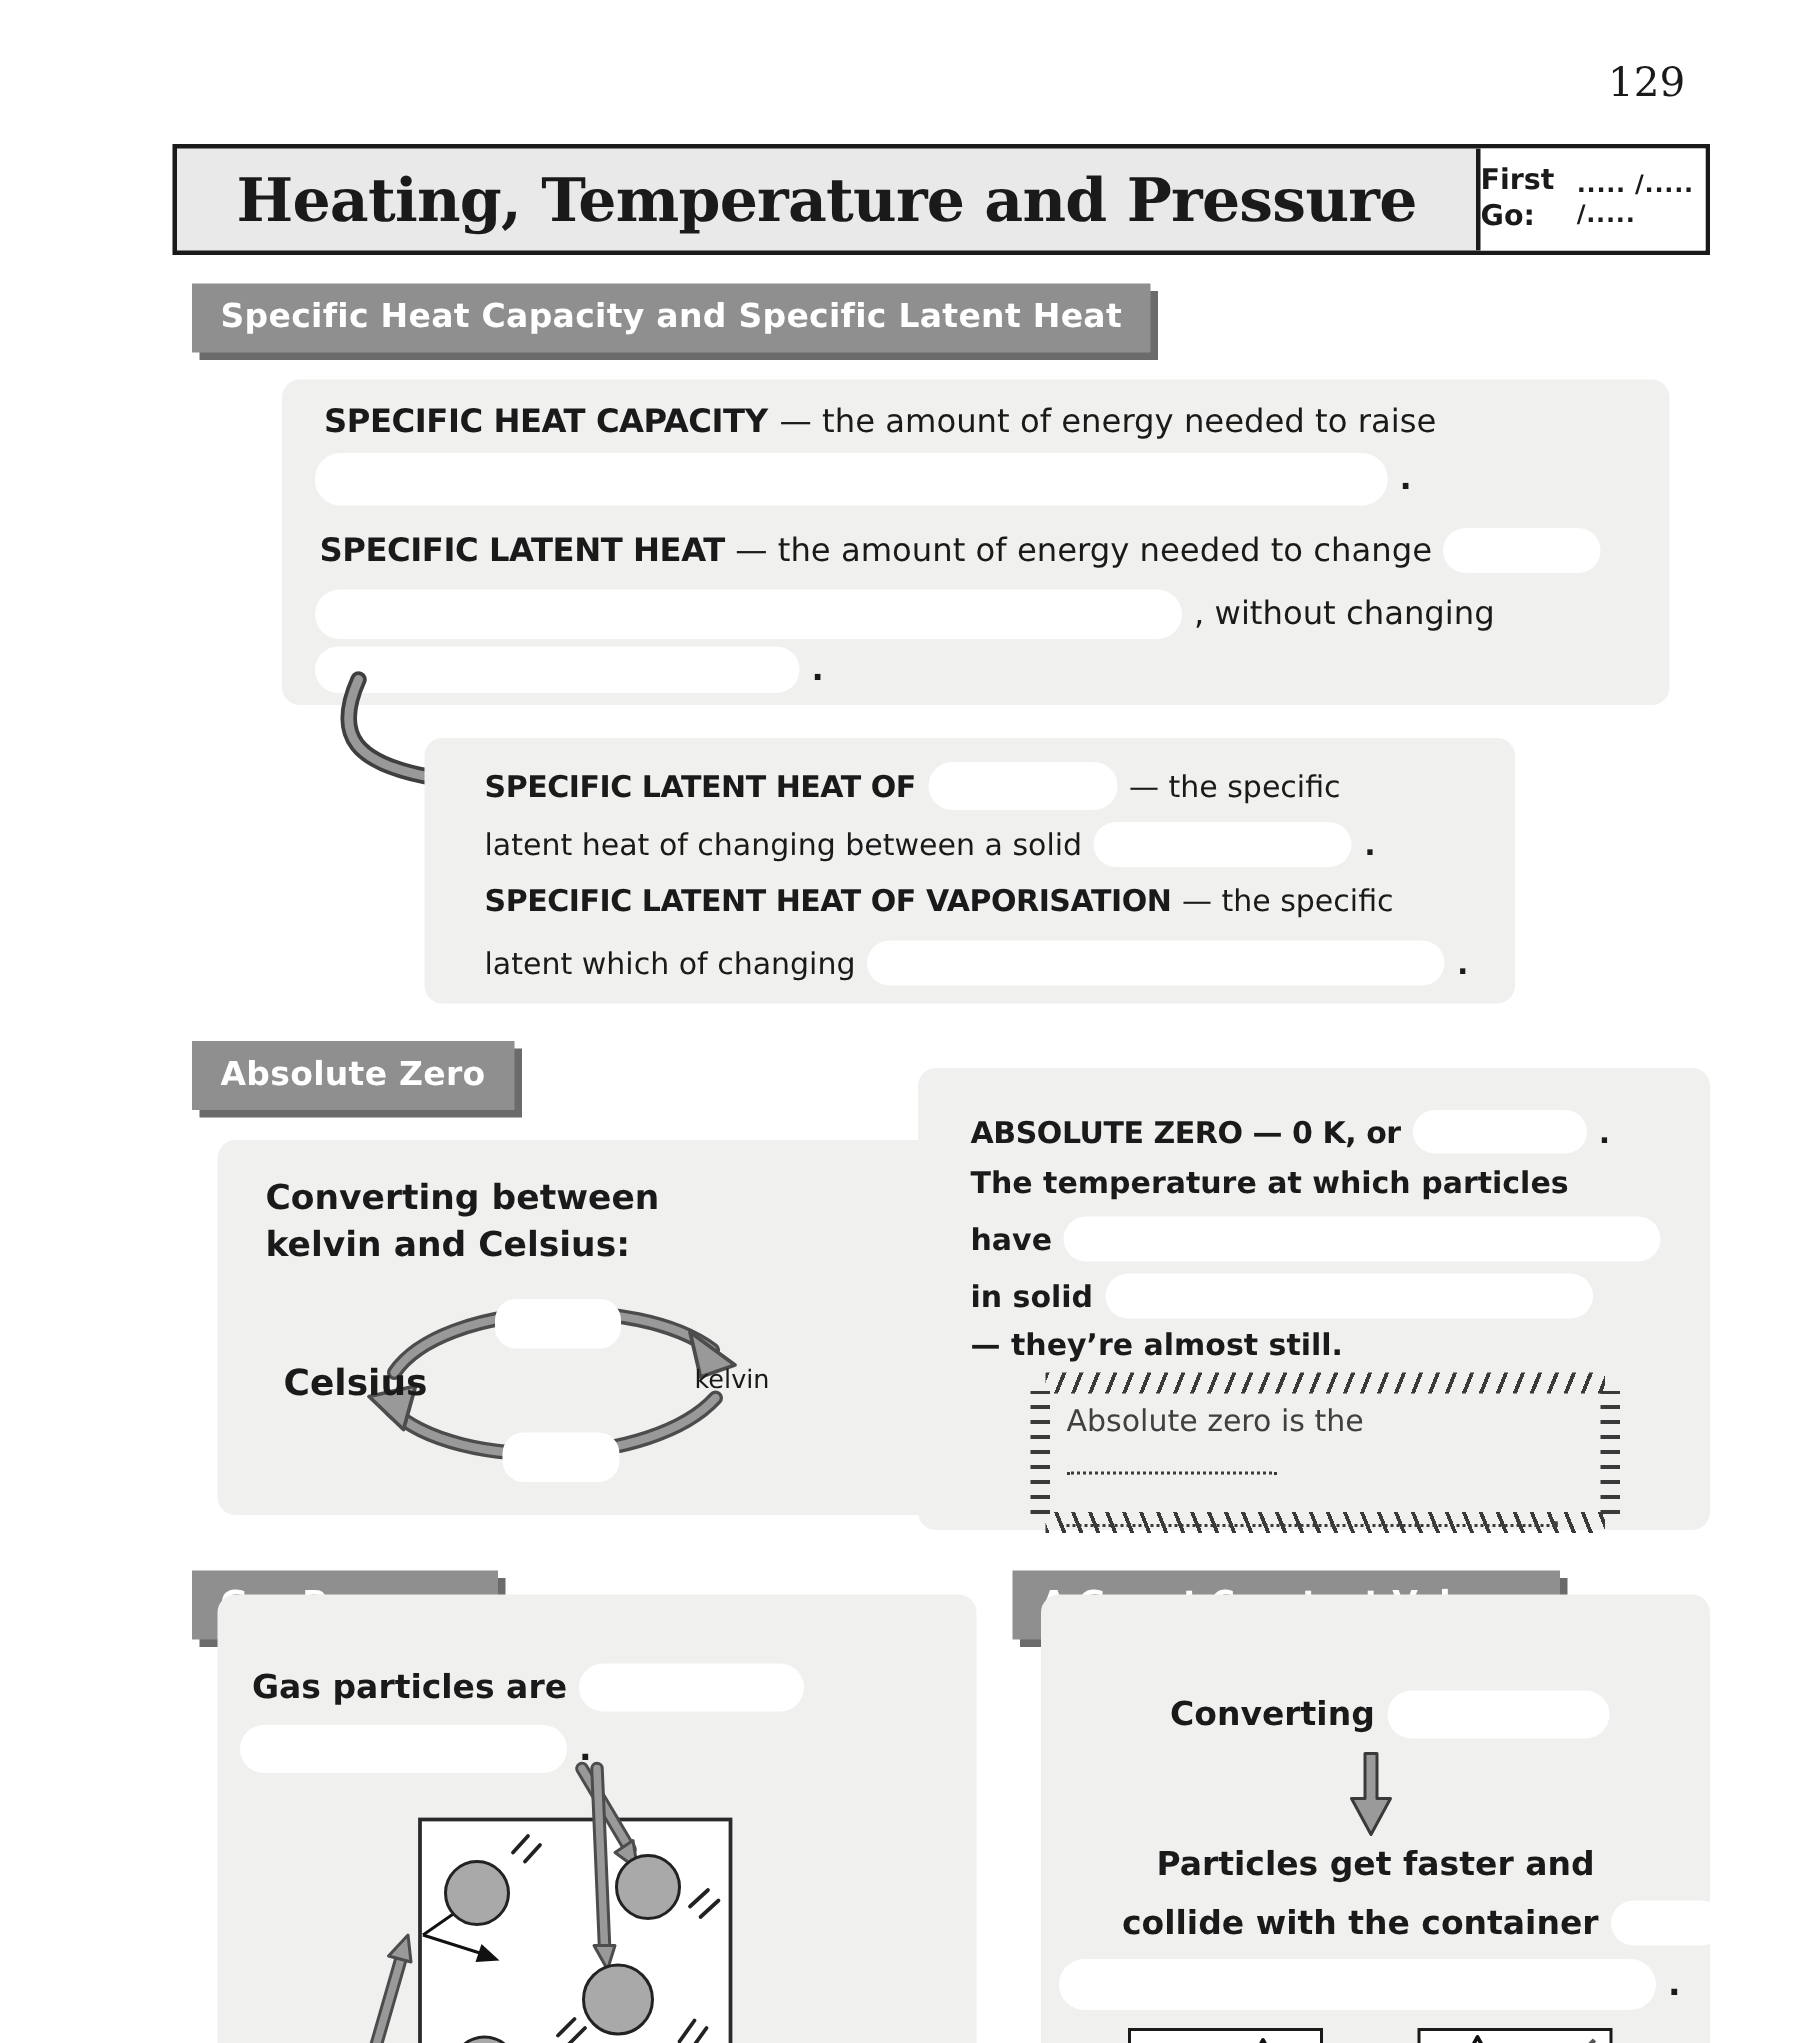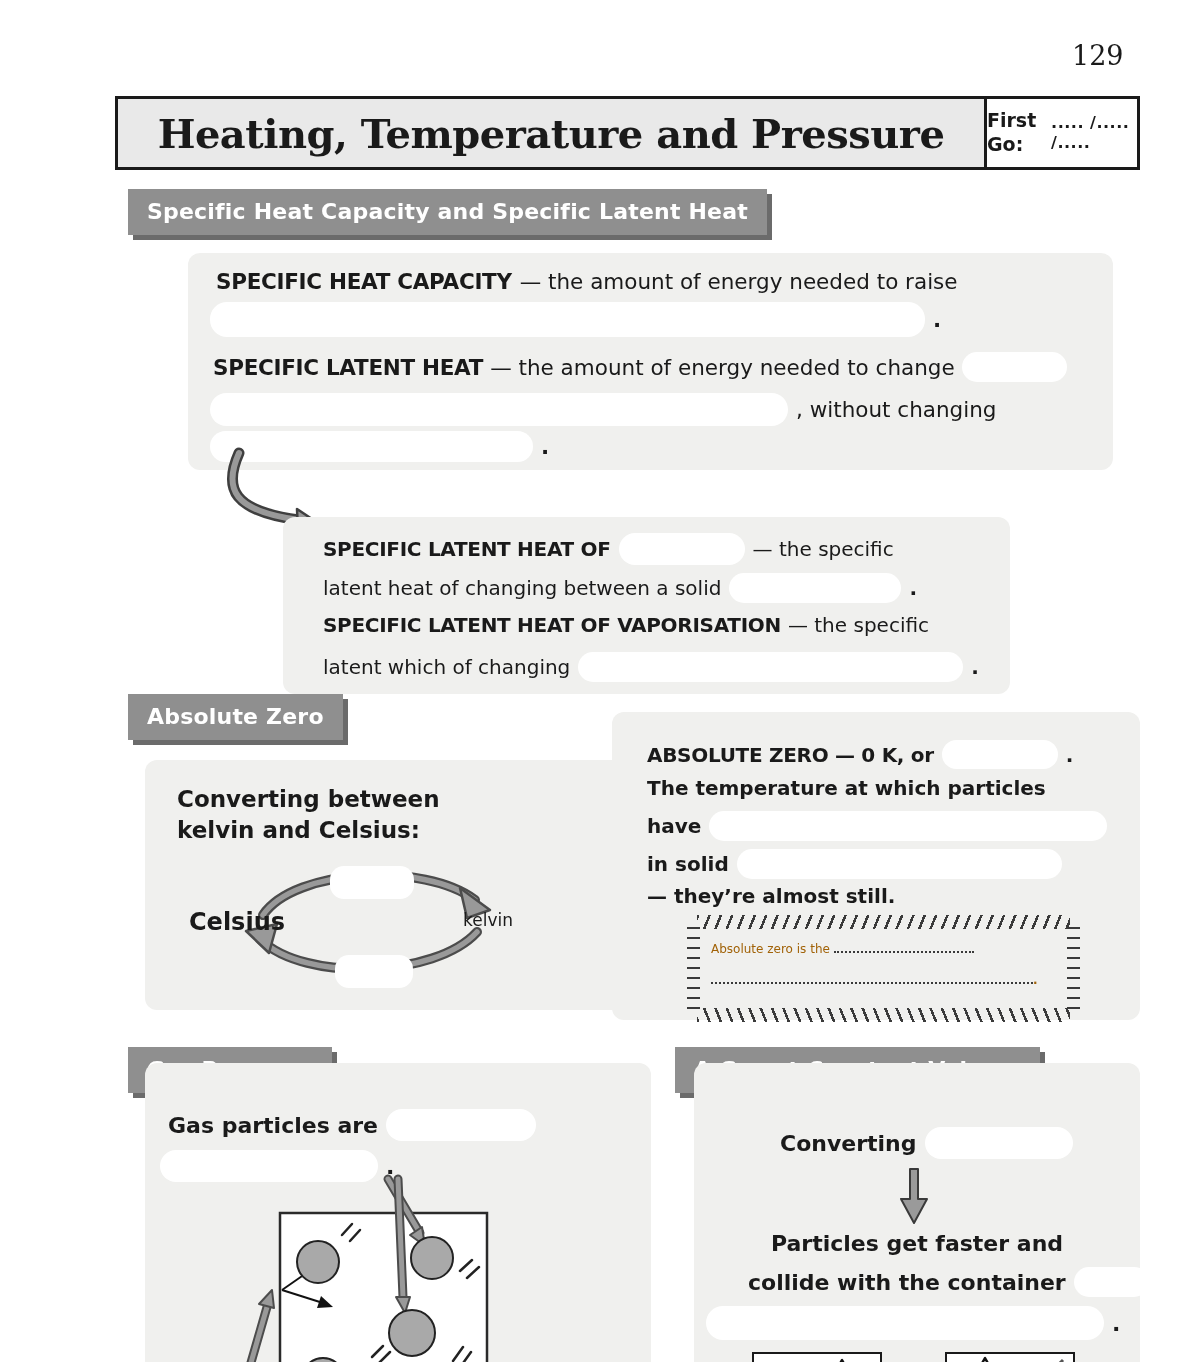--- a/index.html
+++ b/index.html
@@ -33,21 +33,21 @@
   
   .hatch{position:absolute;left:75px;top:203px;width:393px;height:107px}
   .h-top{position:absolute;left:10px;right:10px;top:0;height:14px;
     background:repeating-linear-gradient(112deg,#3a3a3a 0 2.5px,transparent 2.5px 10.5px)}
   .h-bot{position:absolute;left:10px;right:10px;bottom:0;height:14px;
     background:repeating-linear-gradient(68deg,#3a3a3a 0 2.5px,transparent 2.5px 10.5px)}
   .h-left{position:absolute;left:0;top:12px;bottom:12px;width:13px;
     background:repeating-linear-gradient(180deg,#3a3a3a 0 2.5px,transparent 2.5px 10px)}
   .h-right{position:absolute;right:0;top:12px;bottom:12px;width:13px;
     background:repeating-linear-gradient(180deg,#3a3a3a 0 2.5px,transparent 2.5px 10px)}
-  .h-inner{position:absolute;left:24px;top:18px;right:32px;font-size:12px;color:#a16207;line-height:1.45}
+  .h-inner{position:absolute;left:24px;top:18px;right:32px;font-size:20px;color:#404040;line-height:1.45}
   .dotline{display:inline-block;border-bottom:2.5px dotted #3a3a3a;height:18px;vertical-align:baseline}
   
   .minibox{position:absolute;width:130px;height:46px;background:#fff;border:2.5px solid #1a1a1a;box-sizing:border-box}
   svg{display:block}
 </style>
 </head>
 <body>
 
 <div class="pagenum">129</div>
 
@@ -84,21 +84,21 @@
     <span class="dot">.</span>
   </div>
 </div>
 
 <svg style="position:absolute;left:215px;top:447px" width="115" height="95" viewBox="0 0 115 95">
   <path d="M 24,6 C 8,42 18,64 84,73" fill="none" stroke="#3f3f3f" stroke-width="11" stroke-linecap="round"></path>
   <path d="M 24,6 C 8,42 18,64 84,73" fill="none" stroke="#999999" stroke-width="6" stroke-linecap="round"></path>
   <polygon points="103,76 82,62 83,87" fill="#999999" stroke="#3f3f3f" stroke-width="2.5" stroke-linejoin="round"></polygon>
 </svg>
 
-<div class="panel" style="left:283px;top:517px;width:727px;height:177px">
+<div class="panel" style="left:283px;top:492px;width:727px;height:177px">
   <div class="row fs20" style="left:40px;top:16px">
     <span class="term">SPECIFIC LATENT HEAT OF</span>
     <span class="blank" style="width:126px;height:32px"></span>
     <span>— the specific</span>
   </div>
   <div class="row fs20" style="left:40px;top:56px">
     <span>latent heat of changing between a solid</span>
     <span class="blank" style="width:172px;height:30px"></span>
     <span class="dot">.</span>
   </div>

